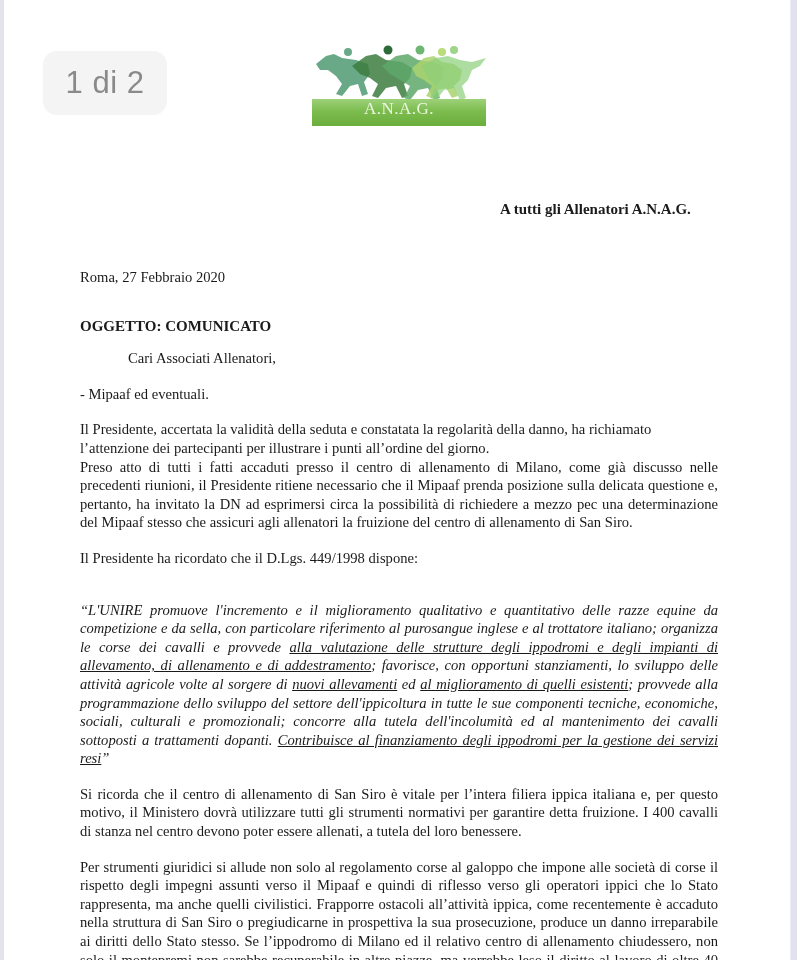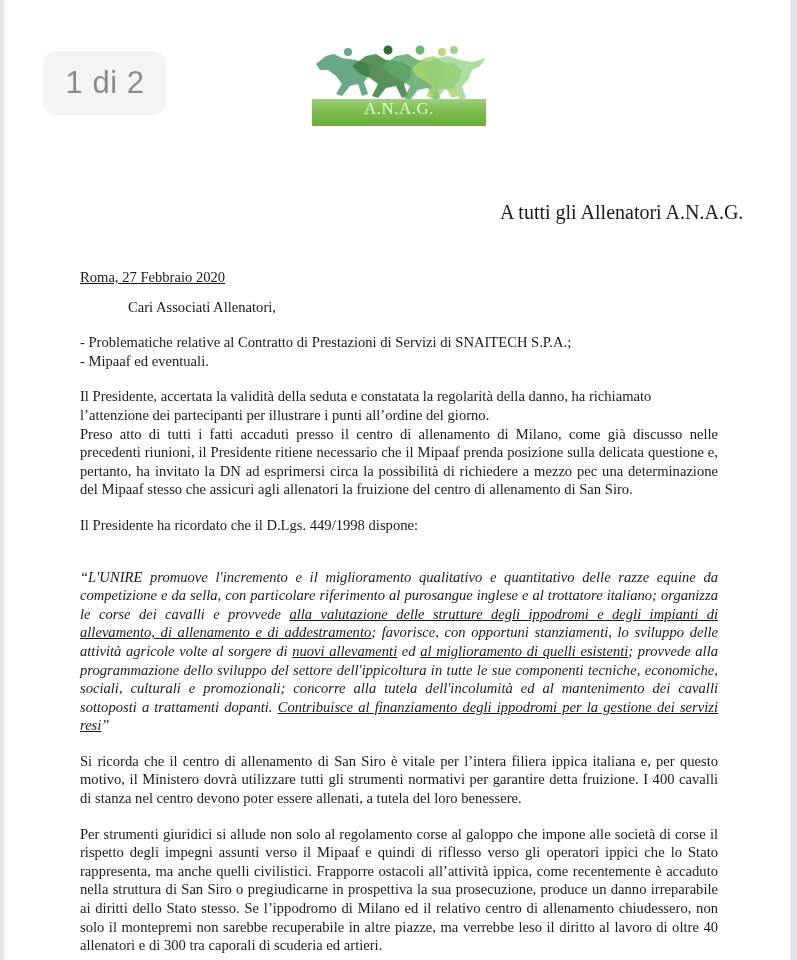--- a/index.html
+++ b/index.html
@@ -50,32 +50,32 @@
     background: linear-gradient(180deg, #9dd17a 0%, #7cbc4e 45%, #6aae3d 100%);
     display: flex; align-items: flex-start; justify-content: center;
     font-family: "Liberation Serif", serif;
     color: #eaf6de;
     font-size: 17px;
     letter-spacing: 0.5px;
   }
   .addressee {
     position: absolute;
     left: 500px; top: 201px;
-    font-weight: normal;
-    font-size: 20px;
+    font-weight: bold;
+    font-size: 15px;
   }
   .doc {
     position: absolute;
     left: 80px; top: 268px;
     width: 638px;
     font-size: 14.6px;
     line-height: 18.6px;
   }
   .p { margin: 0; }
-  .date { margin-bottom: 11px; text-decoration: underline; }
+  .date { margin-bottom: 30px; }
   .subject { font-weight: bold; font-size: 15px; margin-bottom: 14px; }
   .greeting { text-indent: 48px; }
   .justify { text-align: justify; }
   .gap { height: 17px; }
   .quote { font-style: italic; text-align: justify; margin-top: 16px; }
   .u { text-decoration: underline; }
 </style>
 </head>
 <body>
 
@@ -106,23 +106,23 @@
   </svg>
   <div class="logo-bar">
     <span>A.N.A.G.</span>
   </div>
 </div>
 
 <div class="addressee">A tutti gli Allenatori A.N.A.G.</div>
 
 <div class="doc">
   <p class="p date">Roma, 27 Febbraio 2020</p>
+  <p class="p subject">OGGETTO: COMUNICATO</p>
   <p class="p greeting">Cari Associati Allenatori,</p>
   <div class="gap"></div>
-  <p class="p">- Problematiche relative al Contratto di Prestazioni di Servizi di SNAITECH S.P.A.;</p>
   <p class="p">- Mipaaf ed eventuali.</p>
   <div class="gap"></div>
   <p class="p">Il Presidente, accertata la validità della seduta e constatata la regolarità della danno, ha richiamato l’attenzione dei partecipanti per illustrare i punti all’ordine del giorno.</p>
   <p class="p justify">Preso atto di tutti i fatti accaduti presso il centro di allenamento di Milano, come già discusso nelle precedenti riunioni, il Presidente ritiene necessario che il Mipaaf prenda posizione sulla delicata questione e, pertanto, ha invitato la DN ad esprimersi circa la possibilità di richiedere a mezzo pec una determinazione del Mipaaf stesso che assicuri agli allenatori la fruizione del centro di allenamento di San Siro.</p>
   <div class="gap"></div>
   <p class="p">Il Presidente ha ricordato che il D.Lgs. 449/1998  dispone:</p>
   <div class="gap"></div>
   <p class="p quote"><span>“L'UNIRE promuove l'incremento e il miglioramento qualitativo e quantitativo delle razze equine da competizione e da sella, con particolare riferimento al purosangue inglese e al trottatore italiano; organizza le corse dei cavalli e provvede </span><span class="u">alla valutazione delle strutture degli ippodromi e degli impianti di allevamento, di allenamento e di addestramento</span><span>; favorisce, con opportuni stanziamenti, lo sviluppo delle attività agricole volte al sorgere di </span><span class="u">nuovi allevamenti</span><span> ed </span><span class="u">al miglioramento di quelli esistenti</span><span>; provvede alla programmazione dello sviluppo del settore dell'ippicoltura in tutte le sue componenti tecniche, economiche, sociali, culturali e promozionali; concorre alla tutela dell'incolumità ed al mantenimento dei cavalli sottoposti a trattamenti dopanti. </span><span class="u">Contribuisce al finanziamento degli ippodromi per la gestione dei servizi resi</span><span>”</span></p>
   <div class="gap"></div>
   <p class="p justify">Si ricorda che il centro di allenamento di San Siro è vitale per l’intera filiera ippica italiana e, per questo motivo, il Ministero dovrà utilizzare tutti gli strumenti normativi per garantire detta fruizione. I 400 cavalli di stanza nel centro devono poter essere allenati, a tutela del loro benessere.</p>

